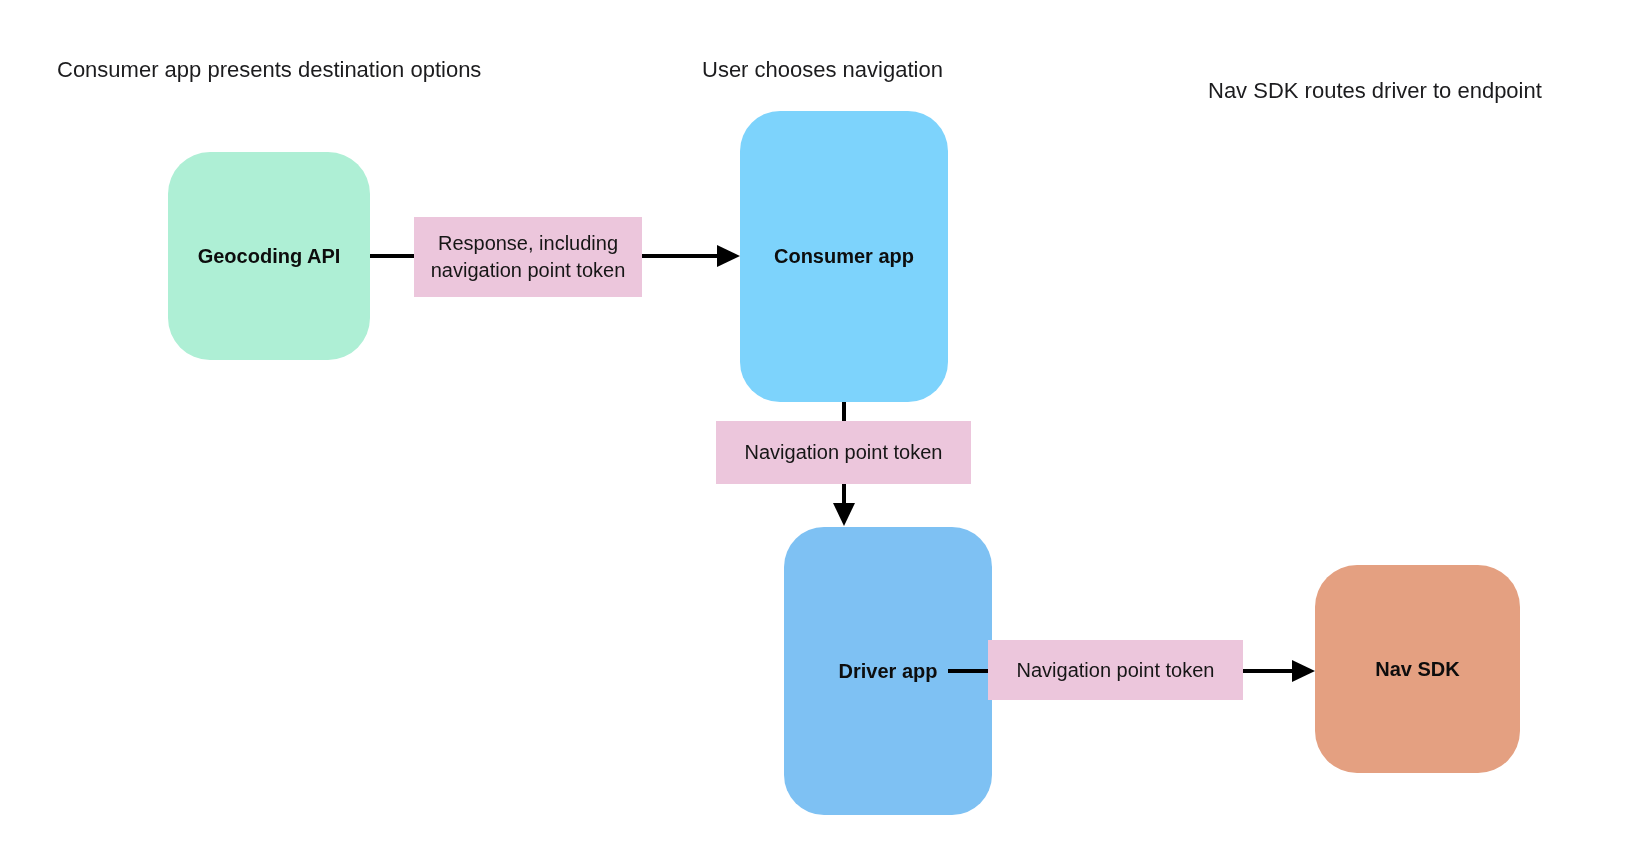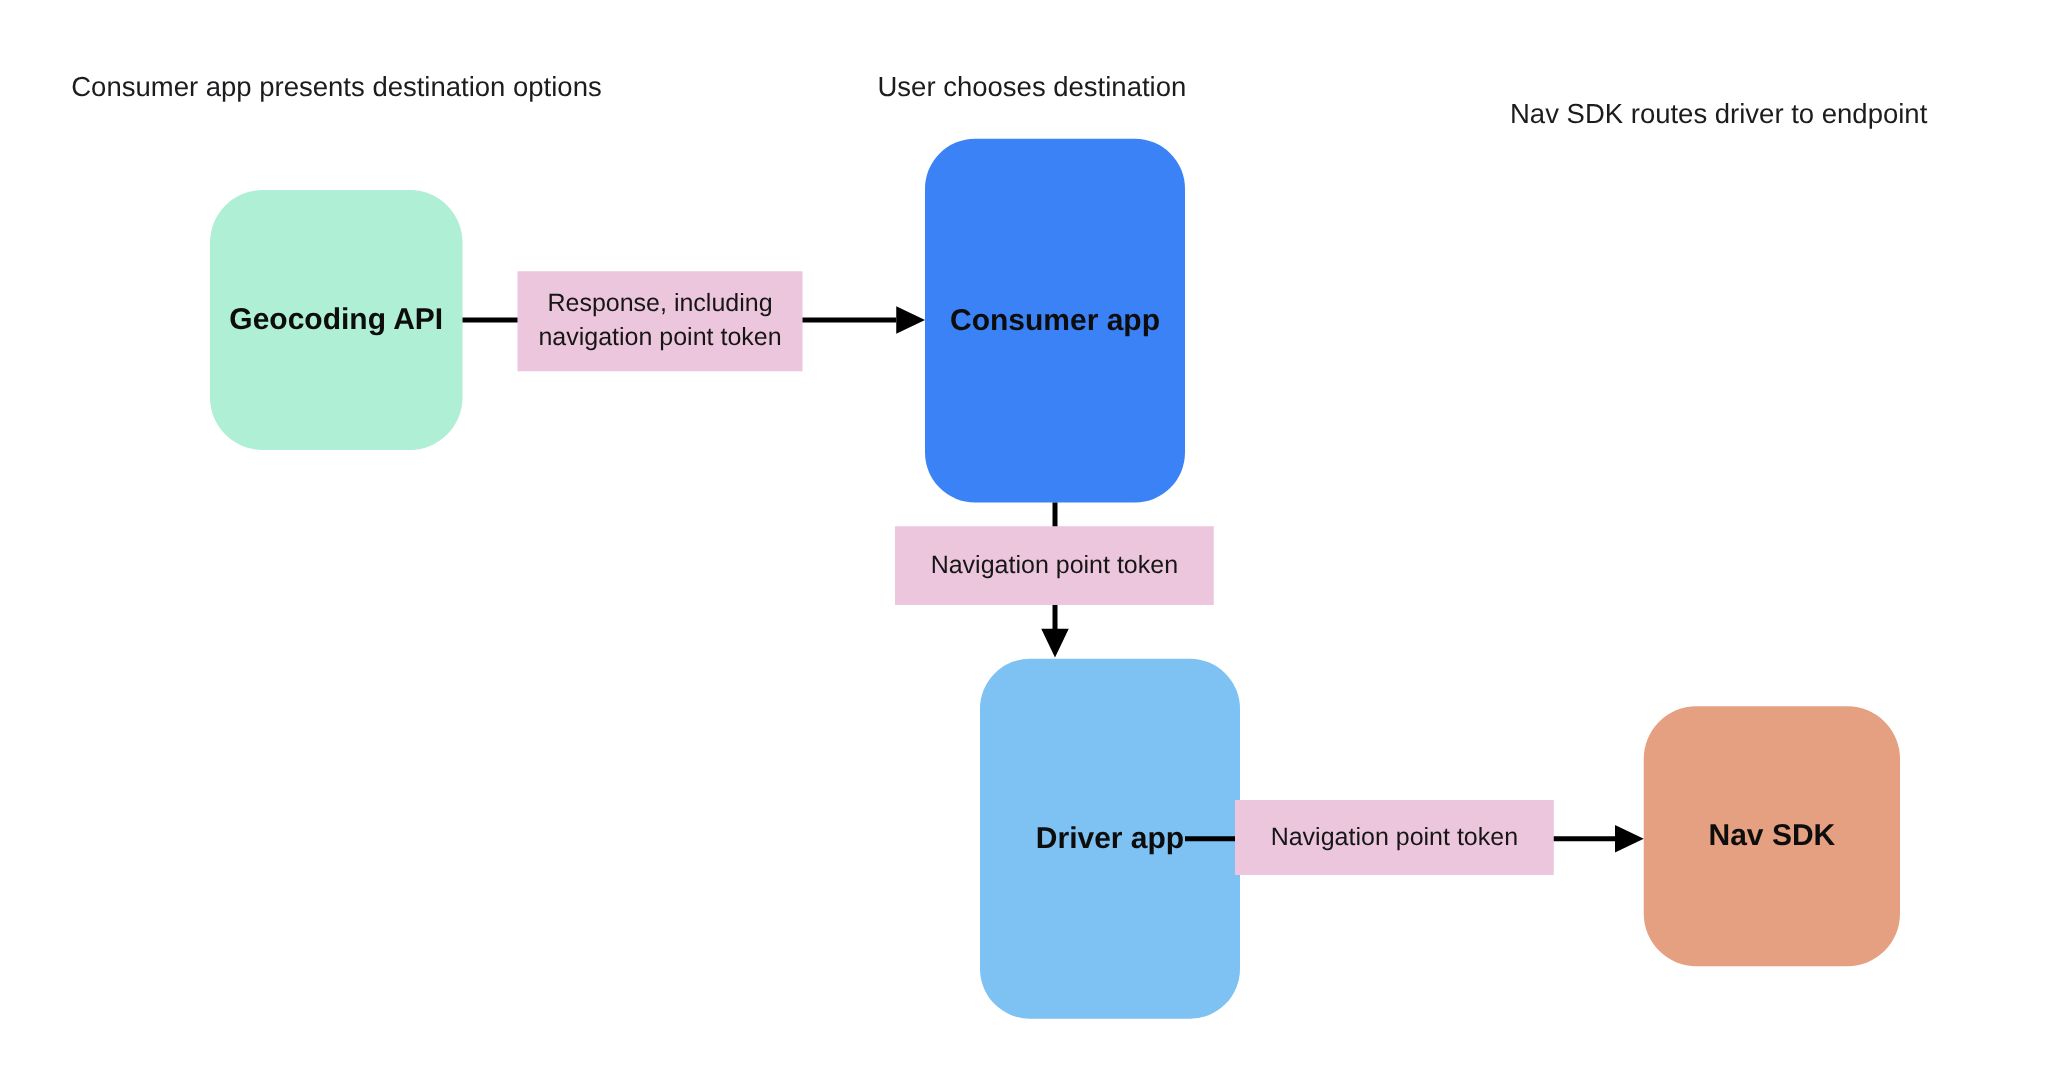--- a/index.html
+++ b/index.html
@@ -18,21 +18,21 @@
     line-height: 26px;
     color: #1c1c1e;
     white-space: nowrap;
   }
   .node {
     position: absolute;
     display: flex;
     align-items: center;
     justify-content: center;
     text-align: center;
-    font-size: 24px;
+    font-size: 20px;
     font-weight: 700;
     color: #0d0d0d;
   }
   .node.small { border-radius: 42px; }
   .node.tall  { border-radius: 40px; }
   .edge-label {
     position: absolute;
     display: flex;
     align-items: center;
     justify-content: center;
@@ -88,28 +88,28 @@
   #seg-5 { left: 948px;  top: 669px; width: 40px; }
   #seg-6 { left: 1243px; top: 669px; width: 49px; }
   #head-3 { left: 1292px; top: 660px; }
 </style>
 </head>
 <body>
 
 <div class="canvas">
 
   <div id="hdr-1" class="col-header">Consumer app presents destination options</div>
-  <div id="hdr-2" class="col-header">User chooses destination</div>
+  <div id="hdr-2" class="col-header">User chooses navigation</div>
   <div id="hdr-3" class="col-header">Nav SDK routes driver to endpoint</div>
 
   <div id="node-geocoding" class="node small" style="background: rgb(174, 239, 213);">
     <span>Geocoding API</span>
   </div>
 
-  <div id="node-consumer" class="node tall" style="background: #3b82f6;">
+  <div id="node-consumer" class="node tall" style="background: #7dd3fc;">
     <span>Consumer app</span>
   </div>
 
   <div id="node-driver" class="node tall" style="background: rgb(126, 193, 243);">
     <span>Driver app</span>
   </div>
 
   <div id="node-navsdk" class="node small" style="background: rgb(228, 160, 129);">
     <span>Nav SDK</span>
   </div>

